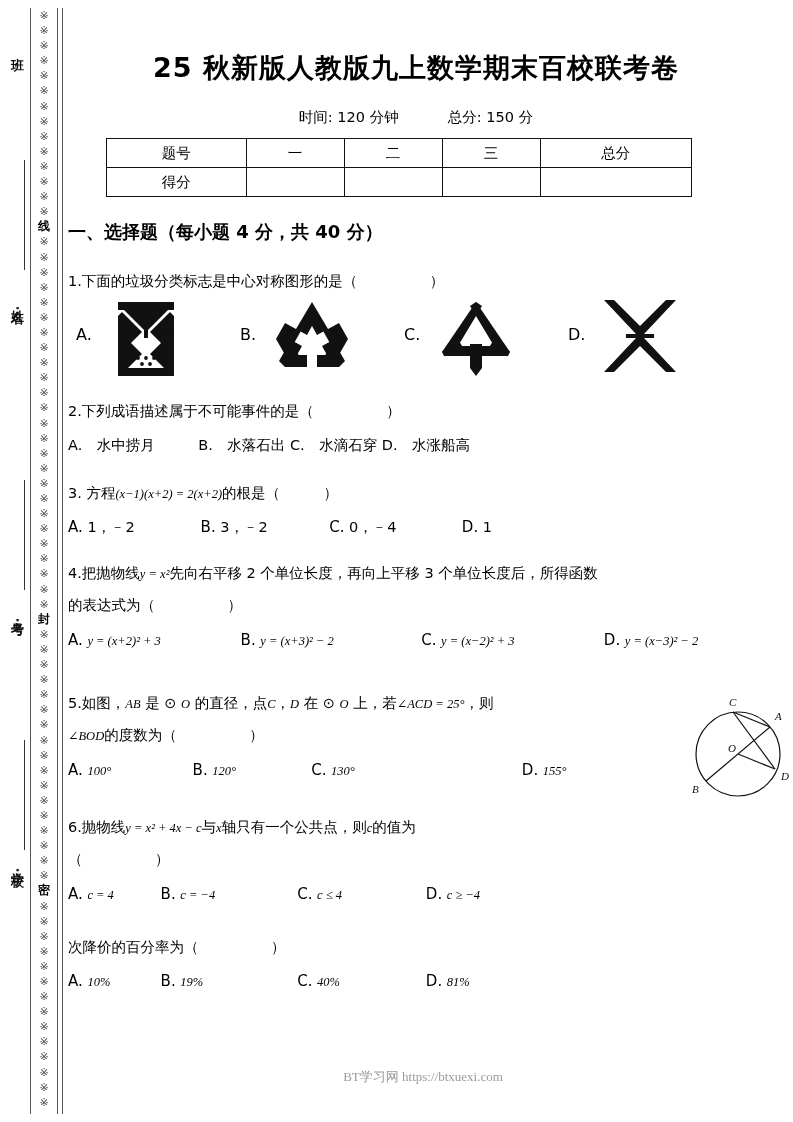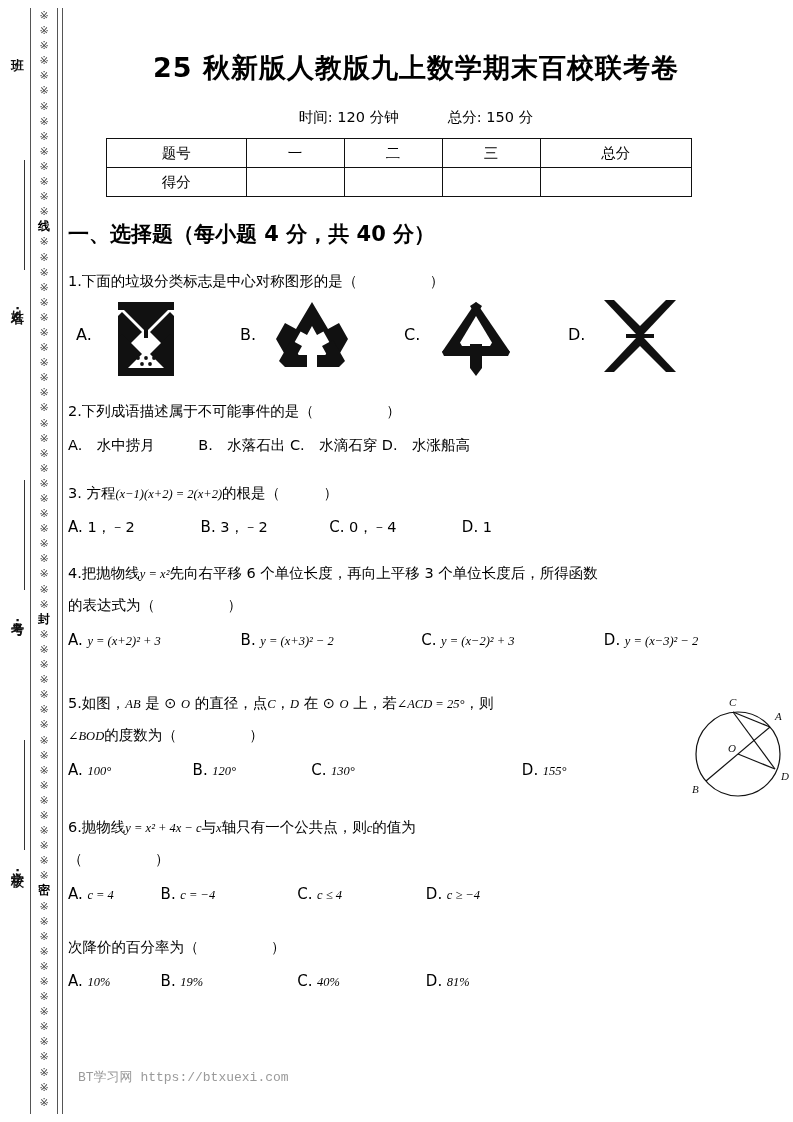--- a/index.html
+++ b/index.html
@@ -134,21 +134,21 @@
   table.score-table td.lbl { width: 140px; }
   table.score-table td.c1,
   table.score-table td.c2,
   table.score-table td.c3 { width: 98px; }
   table.score-table td.c4 { width: 152px; }
 
   .section-head {
     position: absolute;
     top: 220px;
     left: 2px;
-    font-size: 21px;
+    font-size: 18px;
     font-weight: bold;
     font-family: "DejaVu Sans", "Liberation Sans", sans-serif;
   }
 
   .q { position: absolute; left: 2px; width: 706px; }
   .qtext {
     font-size: 14.5px;
     line-height: 1.55;
     font-family: "DejaVu Sans", "Liberation Sans", sans-serif;
   }
@@ -189,25 +189,26 @@
     position: absolute;
     left: 612px;
     top: 692px;
     width: 120px;
     height: 120px;
   }
 
   .footer-wm {
     position: absolute;
     top: 1068px;
-    left: 12px;
+    left: 4px;
     width: 706px;
+    text-align: center;
     font-size: 13px;
     color: #9a9a9a;
-    font-family: Liberation Mono, monospace;
+    font-family: Liberation Serif, serif;
   }
 </style>
 </head>
 <body>
 
 <div class="page">
 
   <div class="margin-strip">
     <div class="vlabel" style="top:48px;">班</div>
     <div class="vrule" style="top:160px;height:110px;"></div>
@@ -412,21 +413,21 @@
       <div class="opts" style="margin-top:14px;">
         <span style="display:inline-block;width:128px;"><span class="opt-label">A.</span> <span>1，﹣2</span></span>
         <span style="display:inline-block;width:124px;"><span class="opt-label">B.</span> <span>3，﹣2</span></span>
         <span style="display:inline-block;width:128px;"><span class="opt-label">C.</span> <span>0，﹣4</span></span>
         <span style="display:inline-block;"><span class="opt-label">D.</span> <span>1</span></span>
       </div>
     </div>
 
     <div class="q" style="top:562px;">
       <div class="qtext">
-        <span>4.</span><span>把抛物线</span><span class="math">y = x²</span><span>先向右平移 6 个单位长度，再向上平移 3 个单位长度后，所得函数</span>
+        <span>4.</span><span>把抛物线</span><span class="math">y = x²</span><span>先向右平移 2 个单位长度，再向上平移 3 个单位长度后，所得函数</span>
       </div>
       <div class="qtext" style="margin-top:10px;">的表达式为（　　　　　）</div>
       <div class="opts" style="margin-top:14px;">
         <span style="display:inline-block;width:168px;"><span class="opt-label">A.</span> <span class="math">y = (x+2)² + 3</span></span>
         <span style="display:inline-block;width:176px;"><span class="opt-label">B.</span> <span class="math">y = (x+3)² − 2</span></span>
         <span style="display:inline-block;width:178px;"><span class="opt-label">C.</span> <span class="math">y = (x−2)² + 3</span></span>
         <span style="display:inline-block;"><span class="opt-label">D.</span> <span class="math">y = (x−3)² − 2</span></span>
       </div>
     </div>
 

